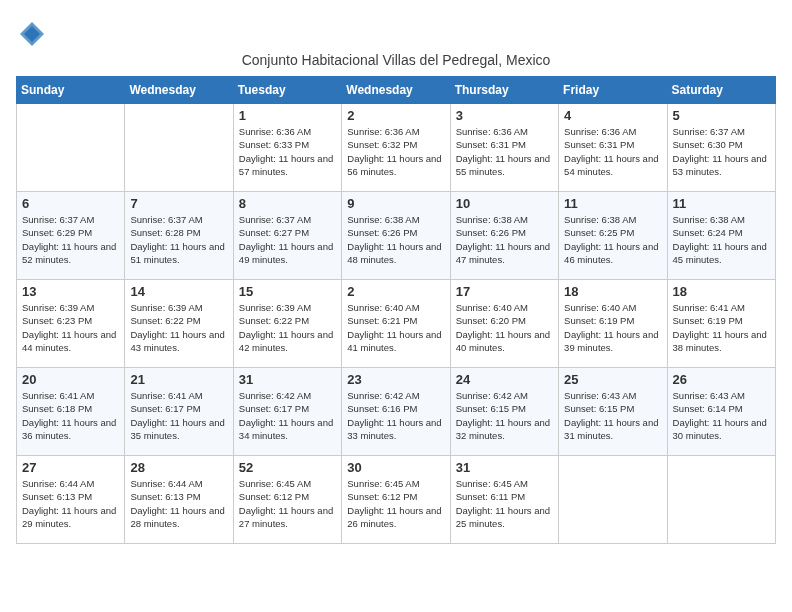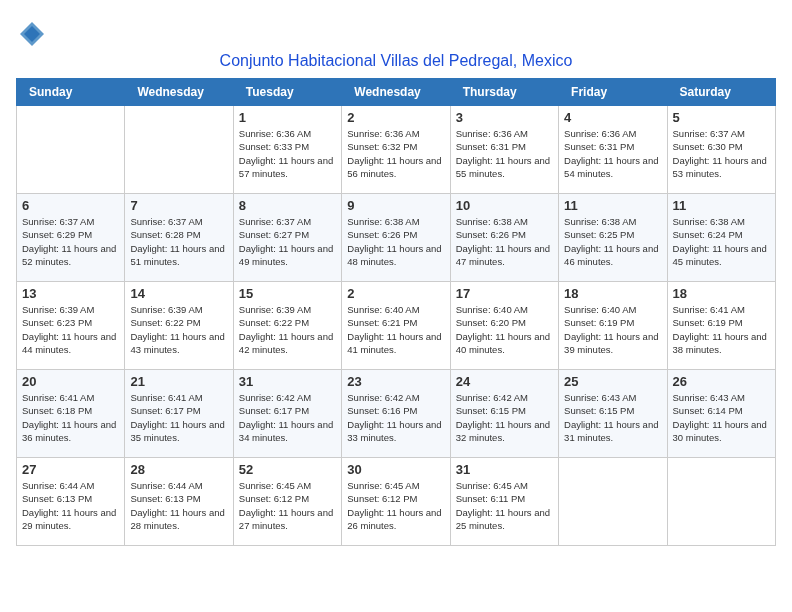--- a/index.html
+++ b/index.html
@@ -36,36 +36,36 @@
       margin-left: 2px;
       margin-right: 2px;
     }
     .month-title {
       font-size: 36px;
       font-weight: bold;
       color: #333;
       text-align: right;
     }
     .subtitle {
-      font-size: 16px;
-      color: #1d4ed8;
+      font-size: 14px;
+      color: #404040;
       text-align: center;
       margin-bottom: 8px;
     }
     table {
       width: 100%;
       border-collapse: collapse;
       table-layout: fixed;
     }
     th {
       background: #2e74b8;
       color: #fff;
       font-size: 12px;
       font-weight: bold;
-      padding: 6px 12px;
+      padding: 6px 4px;
       text-align: left;
       border: 1px solid #2e74b8;
     }
     td {
       border: 1px solid #ccc;
       vertical-align: top;
       padding: 4px 5px;
       font-size: 10px;
       color: #333;
       height: 88px;

